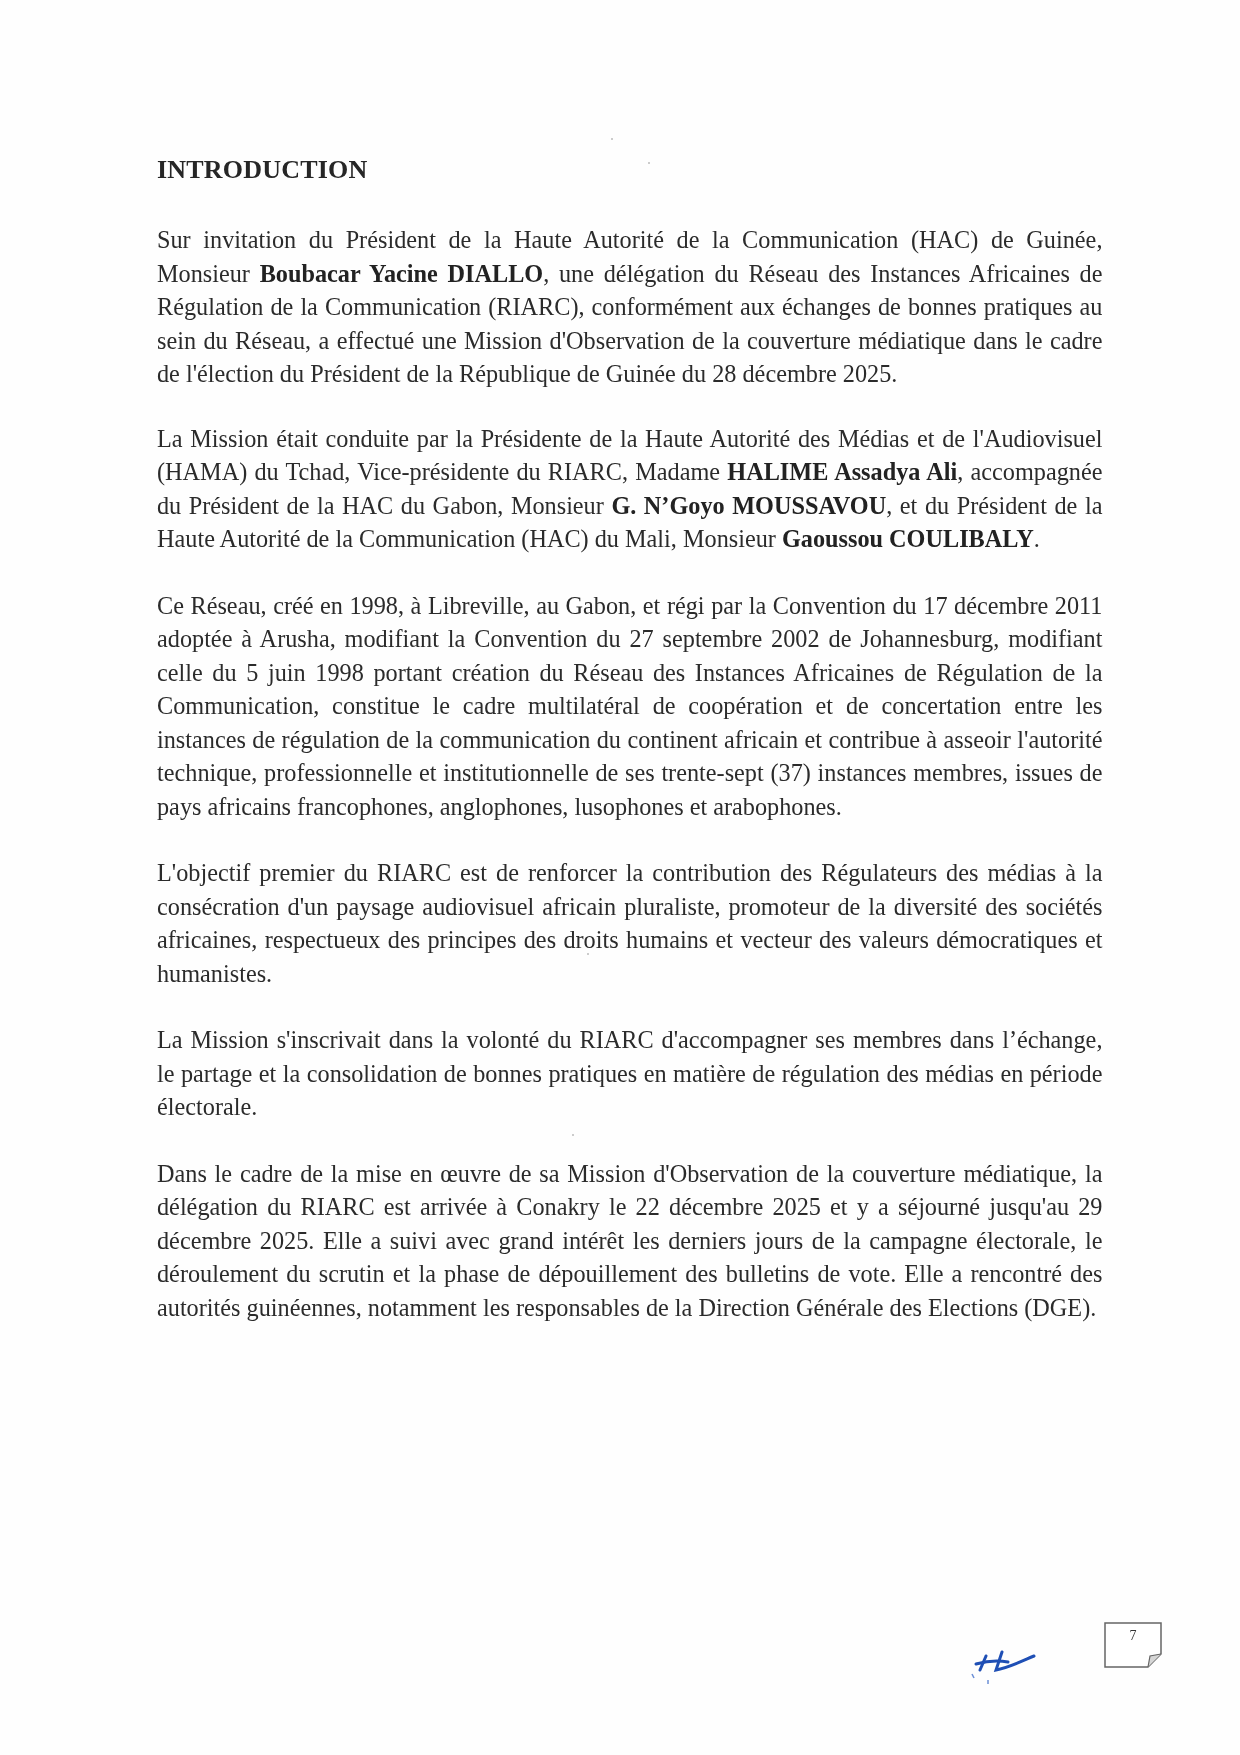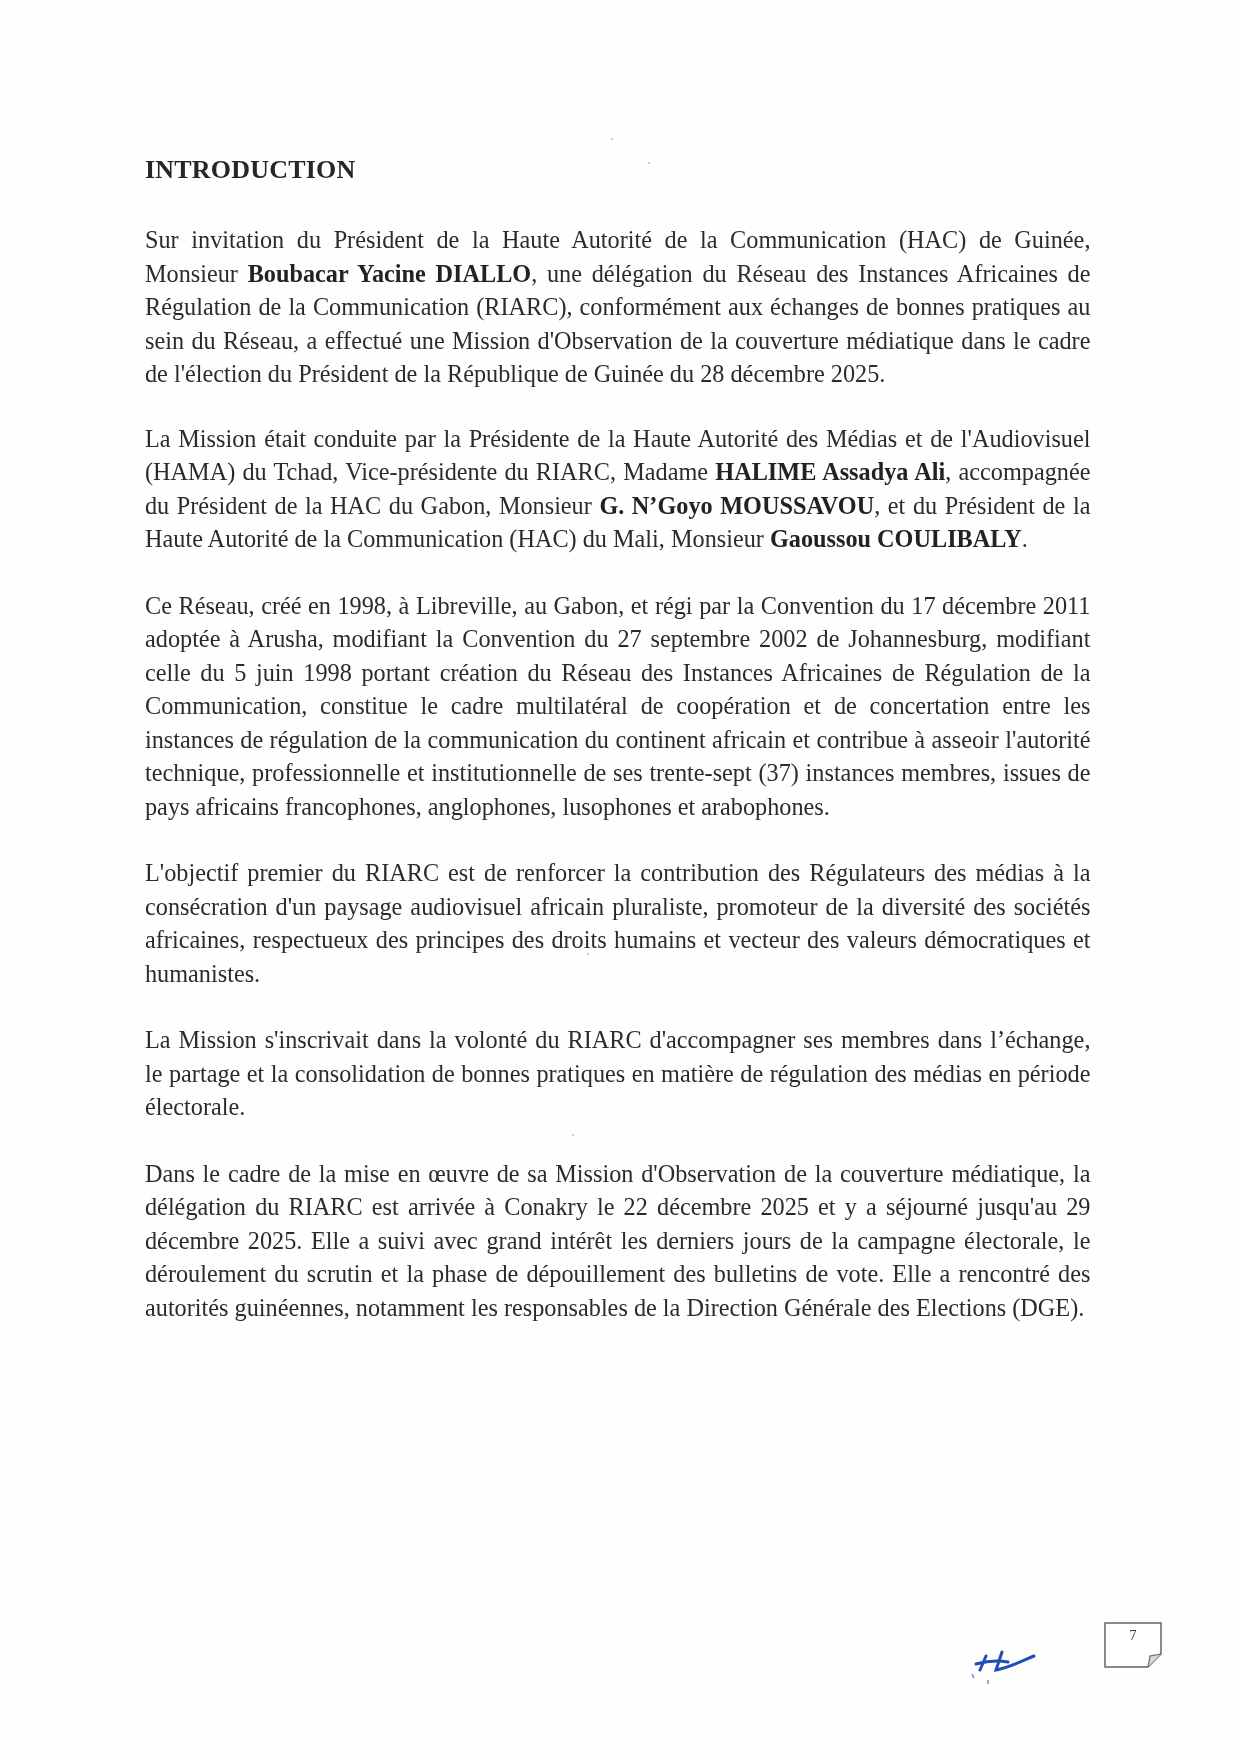--- a/index.html
+++ b/index.html
@@ -16,21 +16,21 @@
       color: #2a2a2a;
     }
     .page {
       position: absolute;
       left: 0; top: 0;
       width: 1240px; height: 1755px;
       background: #fefefe;
     }
     .content {
       position: absolute;
-      left: 145px;
+      left: 157px;
       top: 155px;
       width: 946px;
     }
     .heading {
       font-weight: bold;
       font-size: 26px;
       letter-spacing: 0.2px;
       margin: 0 0 38px 0;
       color: #262626;
     }

